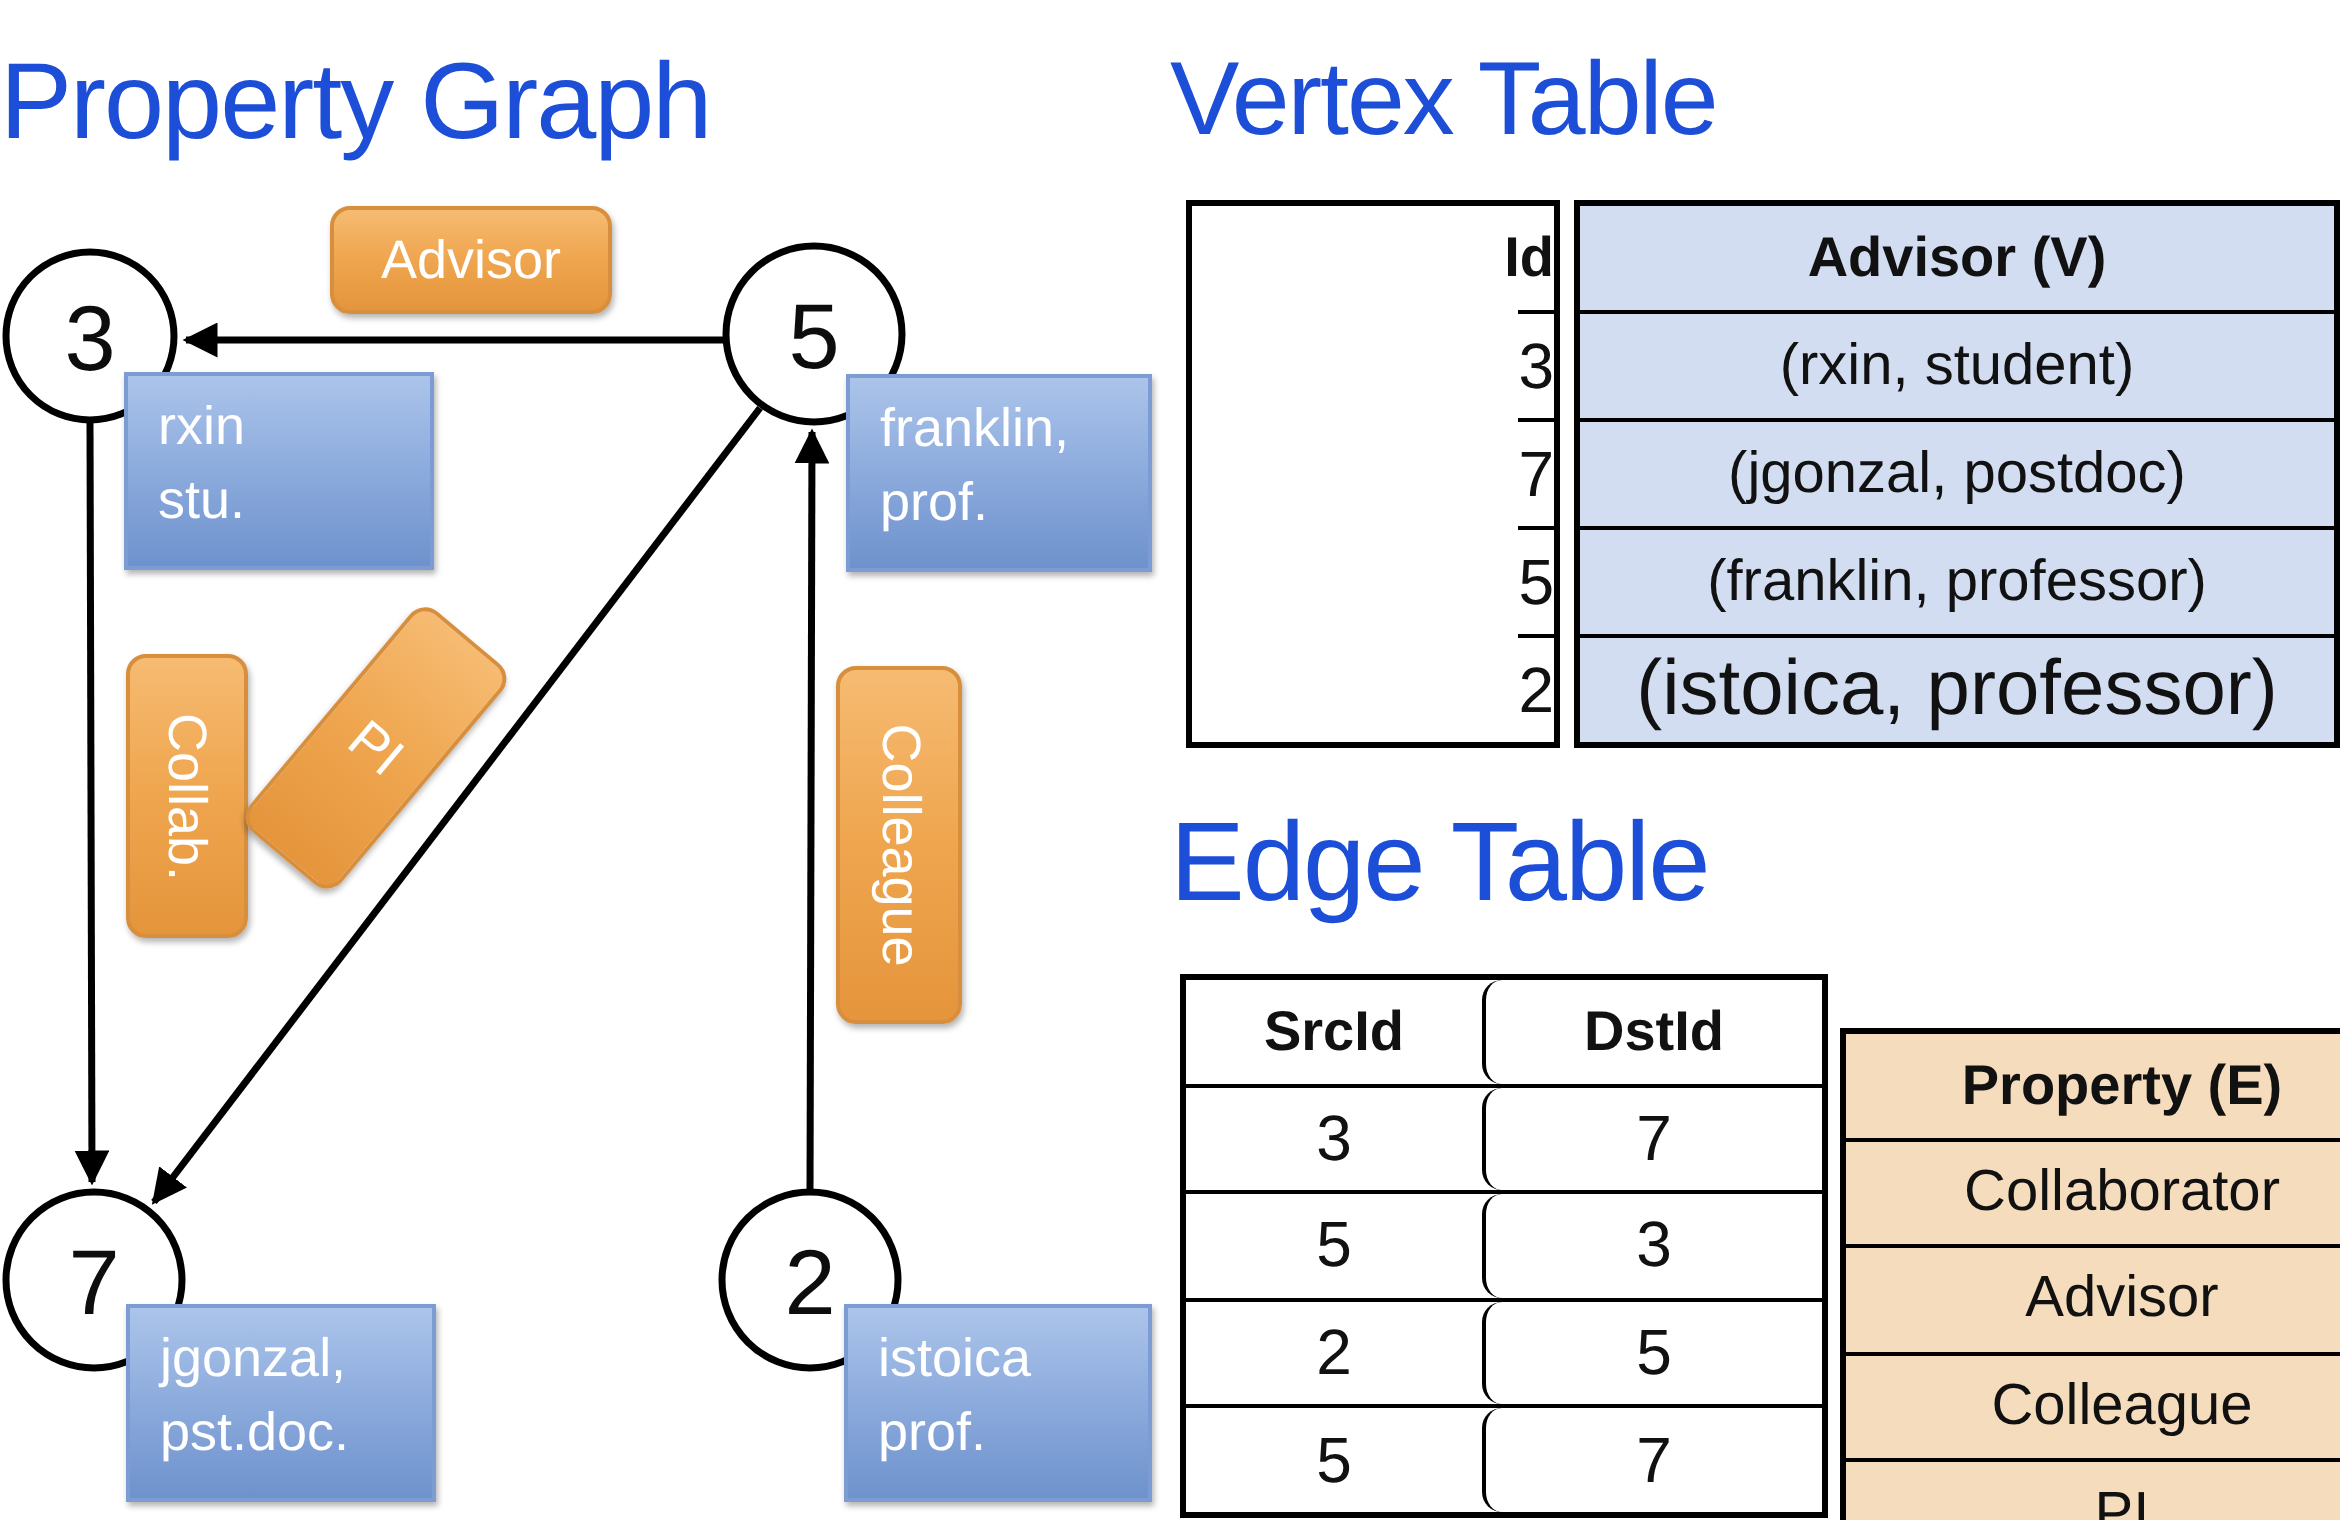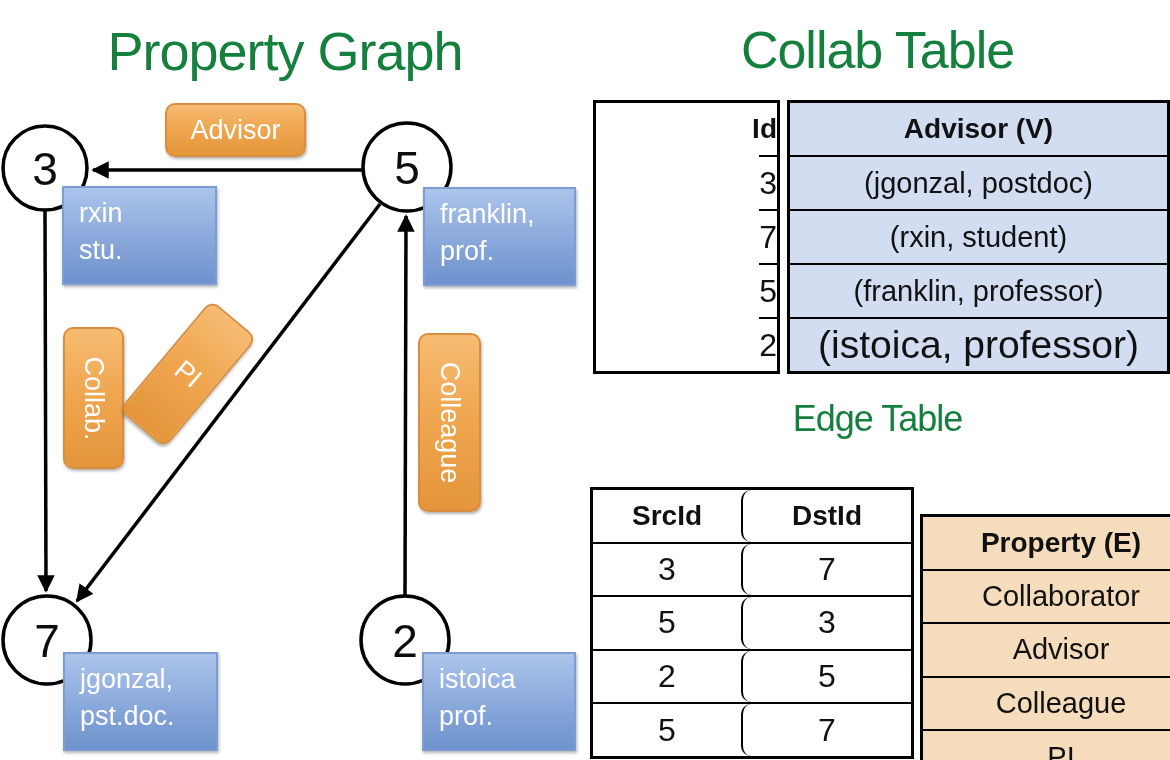--- a/index.html
+++ b/index.html
@@ -3,22 +3,22 @@
 <meta charset="utf-8">
 <style>
   html,body{margin:0;padding:0;background:#fff;}
   #slide{
     position:relative;width:1170px;height:760px;overflow:hidden;background:#fff;
     font-family:"Liberation Sans","DejaVu Sans",sans-serif;color:#111;
   }
   .abs{position:absolute;}
   
   .big-title{
-    font-size:54px;font-weight:400;letter-spacing:-1px;text-align:center;
-    color:#15803d;white-space:nowrap;
+    font-size:54px;font-weight:400;letter-spacing:-1px;text-align:left;
+    color:#1d4ed8;white-space:nowrap;
   }
   
   .obox{
     background:linear-gradient(180deg,#f6bb72 0%,#efa64f 48%,#e5953c 100%);
     border:2px solid #d78f3e;border-radius:10px;
     box-shadow:1px 2px 3px rgba(0,0,0,0.30);
     color:#fff;display:flex;align-items:center;justify-content:center;
     font-size:27px;font-weight:400;
   }
   .bbox{
@@ -108,39 +108,39 @@
   </div>
   <div class="abs bbox" style="left:63px;top:652px;width:136px;height:88px;">
     <div>jgonzal,</div>
     <div>pst.doc.</div>
   </div>
   <div class="abs bbox" style="left:422px;top:652px;width:135px;height:88px;">
     <div>istoica</div>
     <div>prof.</div>
   </div>
 
-  <div class="abs big-title" style="left:585px;top:20px;width:585px;font-size:52px;">Collab Table</div>
+  <div class="abs big-title" style="left:585px;top:20px;width:585px;font-size:52px;">Vertex Table</div>
 
   <div class="abs tbl" style="left:593px;top:100px;width:187px;height:274px;align-items:flex-end;">
     <div class="row hdr">Id</div>
     <div class="row">3</div>
     <div class="row">7</div>
     <div class="row">5</div>
     <div class="row">2</div>
   </div>
 
   <div class="abs tbl fill-blue" style="left:787px;top:100px;width:383px;height:274px;">
     <div class="row hdr">Advisor (V)</div>
+    <div class="row" style="font-size:29px;">(rxin, student)</div>
     <div class="row" style="font-size:29px;">(jgonzal, postdoc)</div>
-    <div class="row" style="font-size:29px;">(rxin, student)</div>
     <div class="row" style="font-size:29px;">(franklin, professor)</div>
     <div class="row" style="font-size:39px;">(istoica, professor)</div>
   </div>
 
-  <div class="abs big-title" style="left:585px;top:398px;width:585px;font-size:36px;">Edge Table</div>
+  <div class="abs big-title" style="left:585px;top:398px;width:585px;font-size:56px;">Edge Table</div>
 
   <div class="abs tbl" style="left:590px;top:487px;width:324px;height:272px;">
     <div class="row2">
       <div class="cell c-src hdr">SrcId</div>
       <div class="cell c-dst hdr">DstId</div>
     </div>
     <div class="row2">
       <div class="cell c-src">3</div>
       <div class="cell c-dst">7</div>
     </div>

